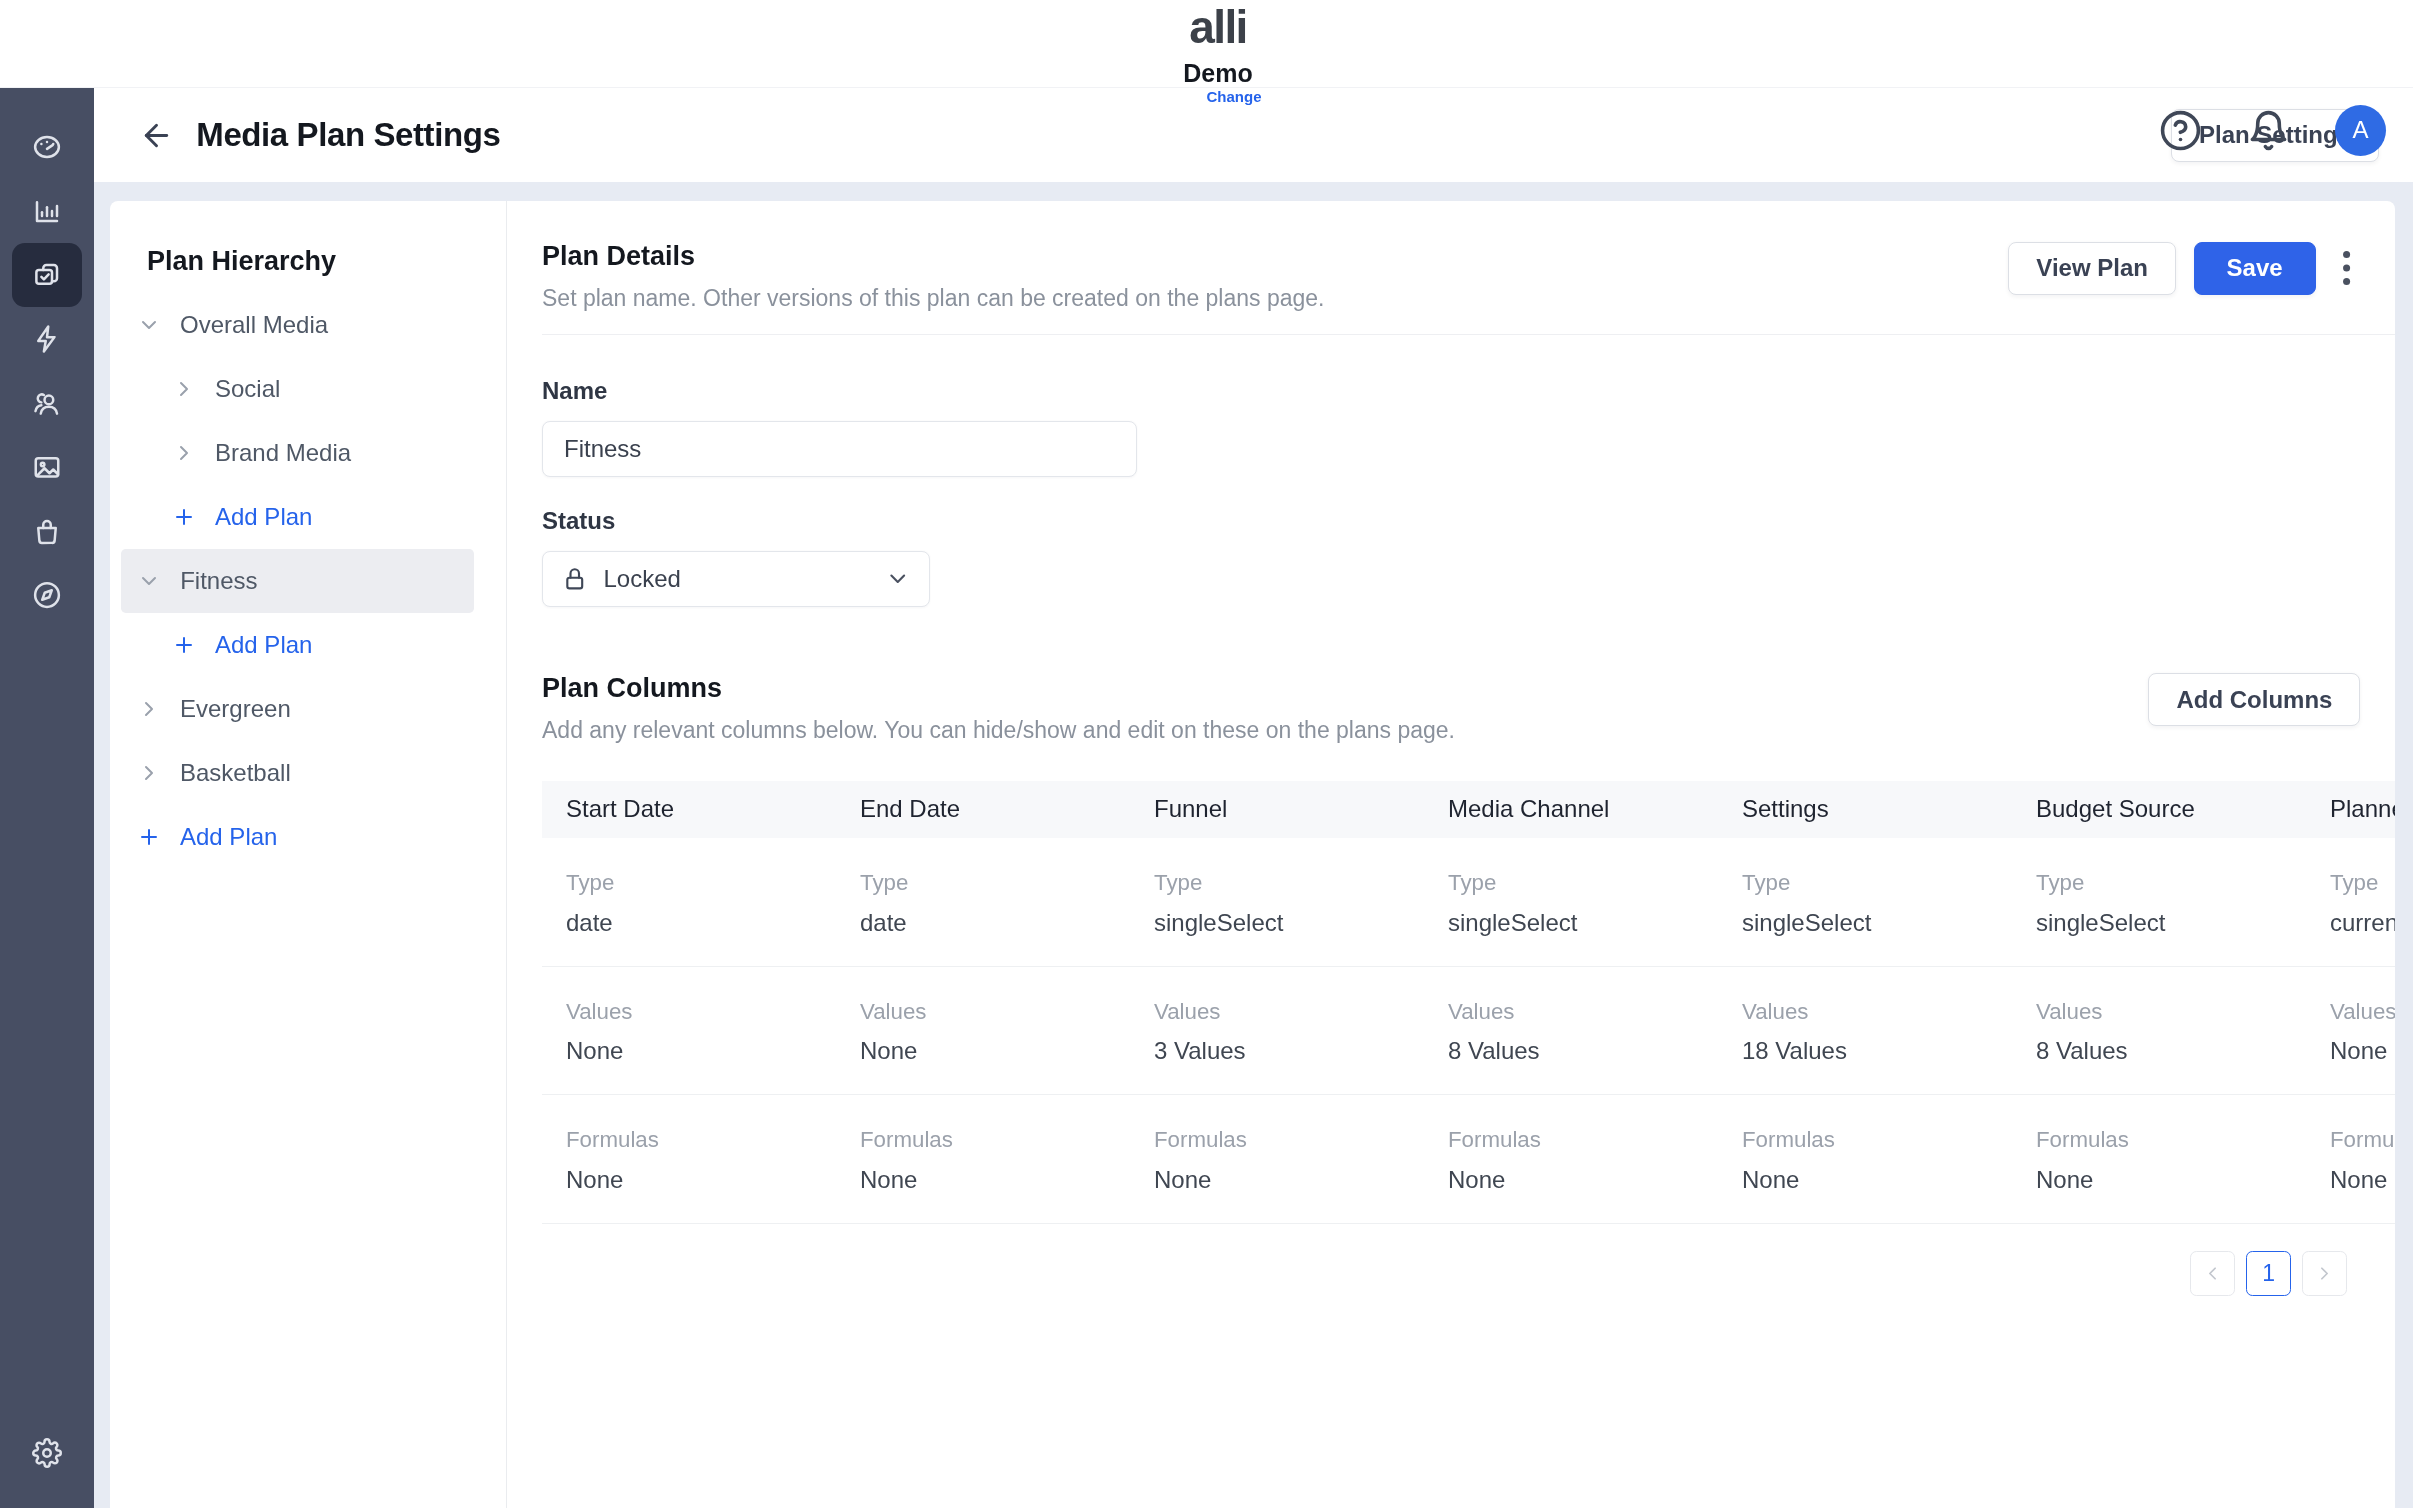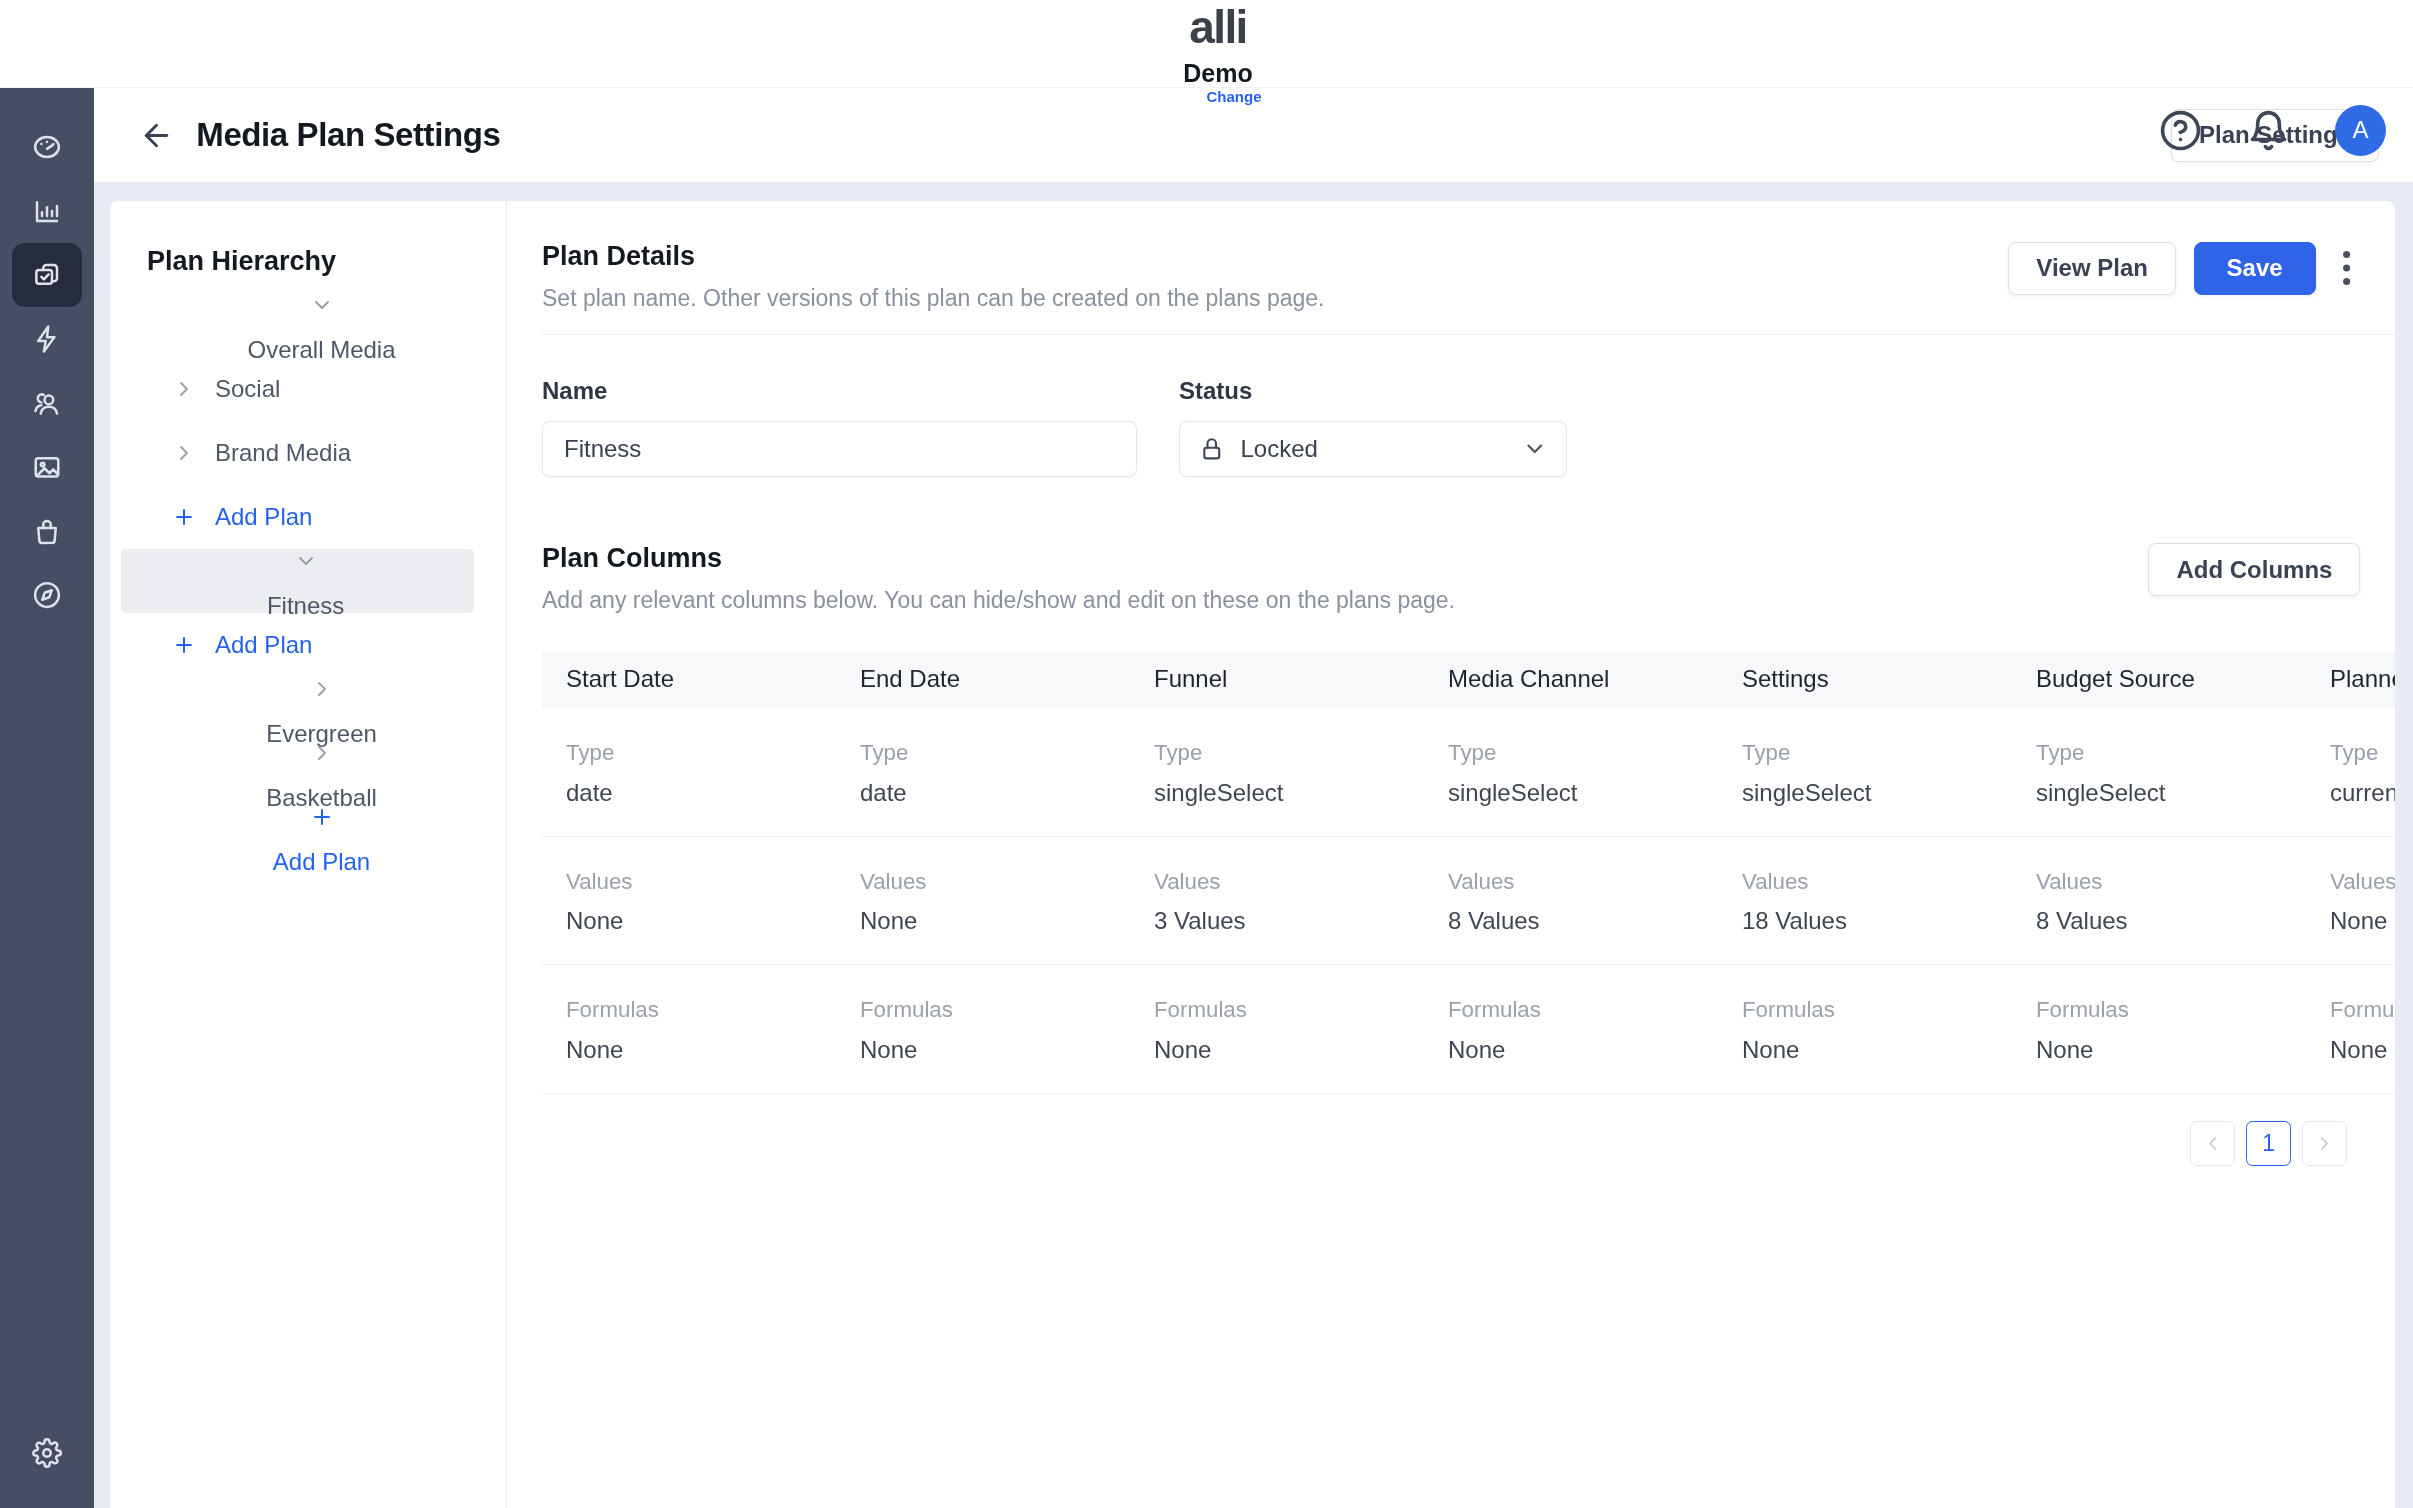--- a/index.html
+++ b/index.html
@@ -49,37 +49,37 @@
   .card-wrap { flex:1; padding:19px 17.6px 0 16px; min-height:0; }
   .card { background:#fff; height:100%; border-radius:8px 8px 0 0; display:flex; overflow:hidden; }
 
   
   .hierarchy { width:397px; flex-shrink:0; border-right:1.6px solid #EAECEF; padding-top:45px; }
   .hierarchy-title { font-size:27px; font-weight:700; color:#14181F; margin-left:37px; }
   .tree { margin-top:16px; }
   .tree-row { height:64px; display:flex; align-items:center; gap:19px; font-size:24px;
     color:#4F5866; cursor:pointer; }
   .tree-row .tw { color:#9AA1AC; flex-shrink:0; }
-  .lvl0 { padding-left:27px;flex-direction:column; }
+  .lvl0 { padding-left:27px; }
   .lvl1 { padding-left:62px; }
   .tree-row.selected { background:#ECEDF1; border-radius:4.8px; margin:0 32px 0 11.2px; padding-left:16px; }
   .tree-row.add { color:#2563EB; font-weight:500; }
   .tree-row.add .tw { color:#2563EB; }
 
   
   .main { flex:1; min-width:0; padding:40px 0 0 35px; }
   .pr { padding-right:35px; }
   .section-head { display:flex; align-items:flex-start; justify-content:space-between; }
   .section-title { font-size:27px; font-weight:700; color:#14181F; }
   .section-sub { font-size:23px; color:#8A919C; margin-top:12.8px; }
   .actions { display:flex; align-items:center; gap:17.6px; }
   .kebab { color:#4A5160; padding:8px; cursor:pointer; }
   .hr { border-top:1.6px solid #EEEFF2; margin-top:22.3px; }
 
-  .fields { display:flex; gap:42px; margin-top:42px; }
+  .fields { display:flex; gap:30px; margin-top:42px;flex-direction:column; }
   .field-label { font-size:24px; font-weight:600; color:#2F3644; }
   .text-input { width:595px; height:56px; margin-top:16px; border:1.6px solid #E3E6EB; border-radius:8px;
     padding:0 21px; font-size:24px; color:#3A414E; font-family:inherit; background:#fff;
     box-shadow:0 0.8px 2.4px rgba(20,25,40,0.04); outline:none; }
   .select { width:388px; height:56px; margin-top:16px; border:1.6px solid #E3E6EB; border-radius:8px;
     display:flex; align-items:center; padding:0 19px; gap:16px; font-size:24px; color:#3A414E;
     background:#fff; box-shadow:0 0.8px 2.4px rgba(20,25,40,0.04); cursor:pointer; }
   .select .chev { margin-left:auto; color:#4A5160; }
   .lock { color:#3F4757; }
 

